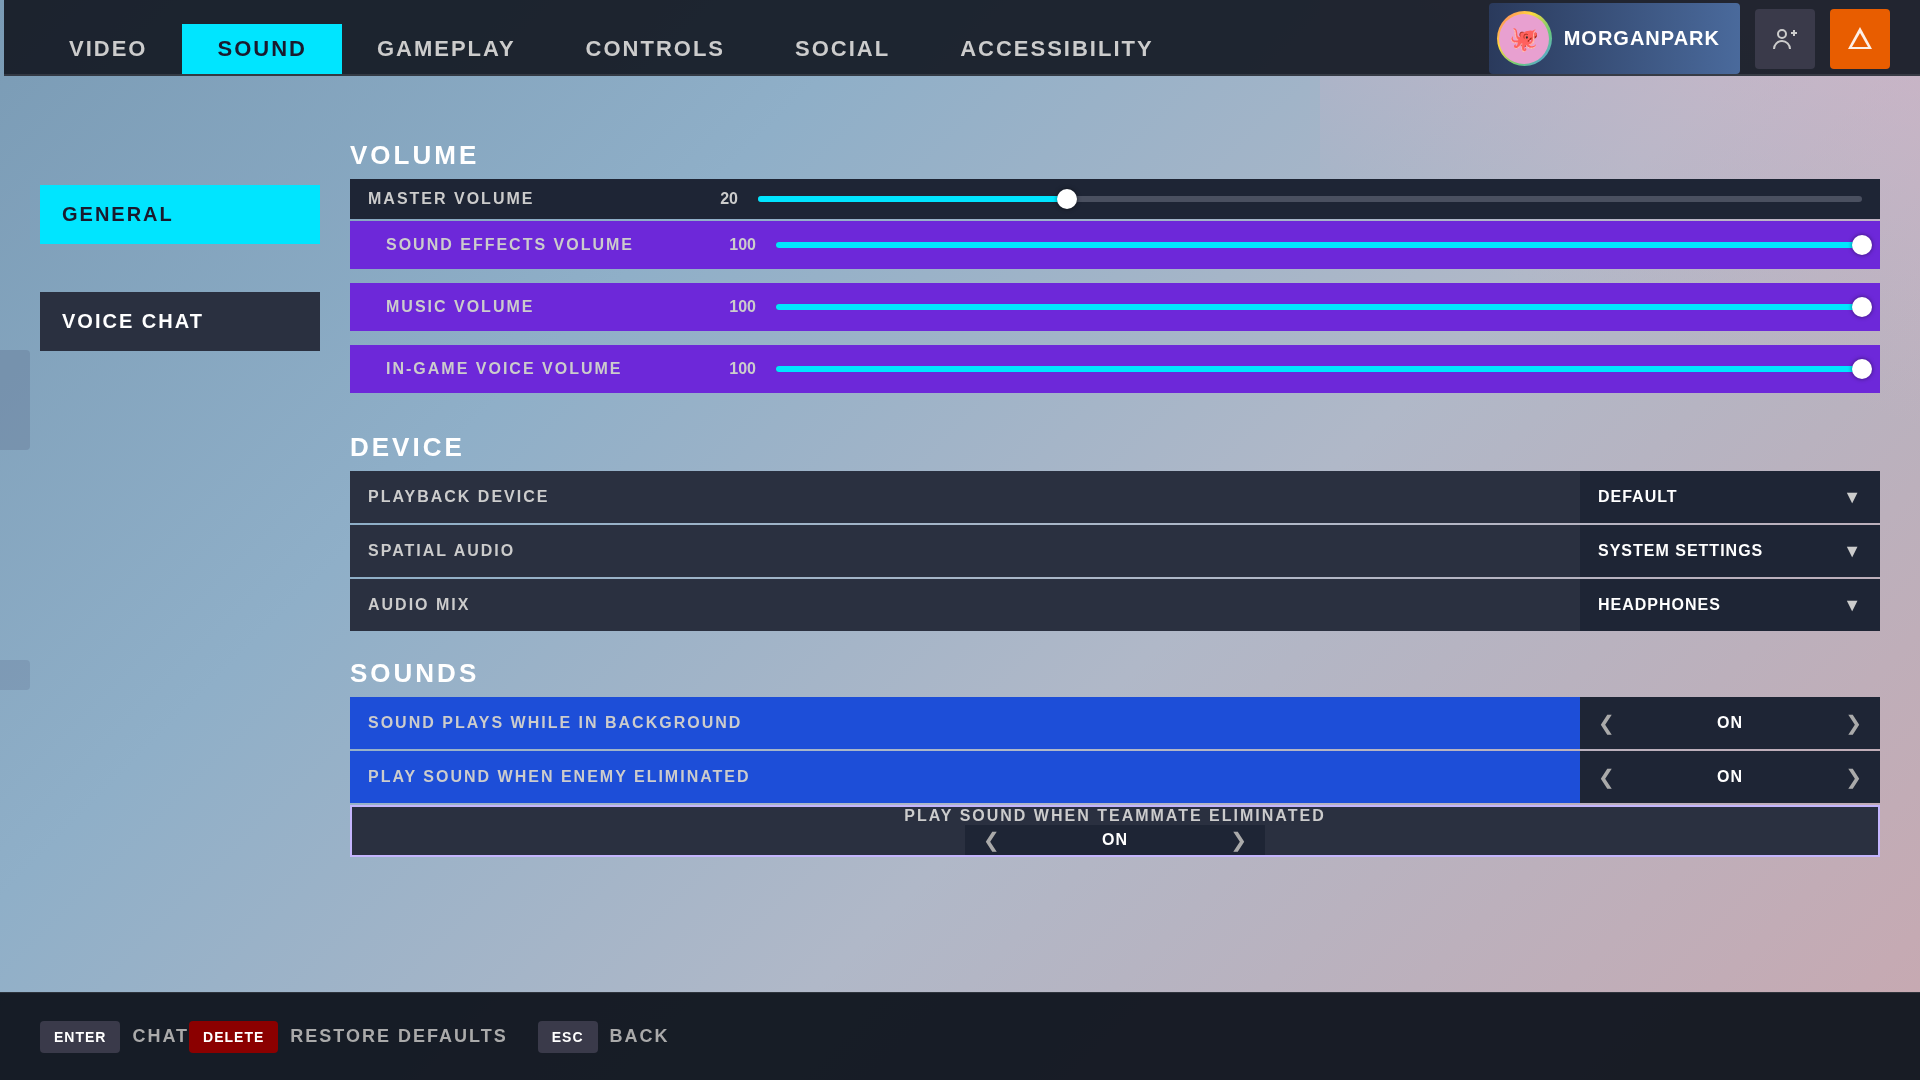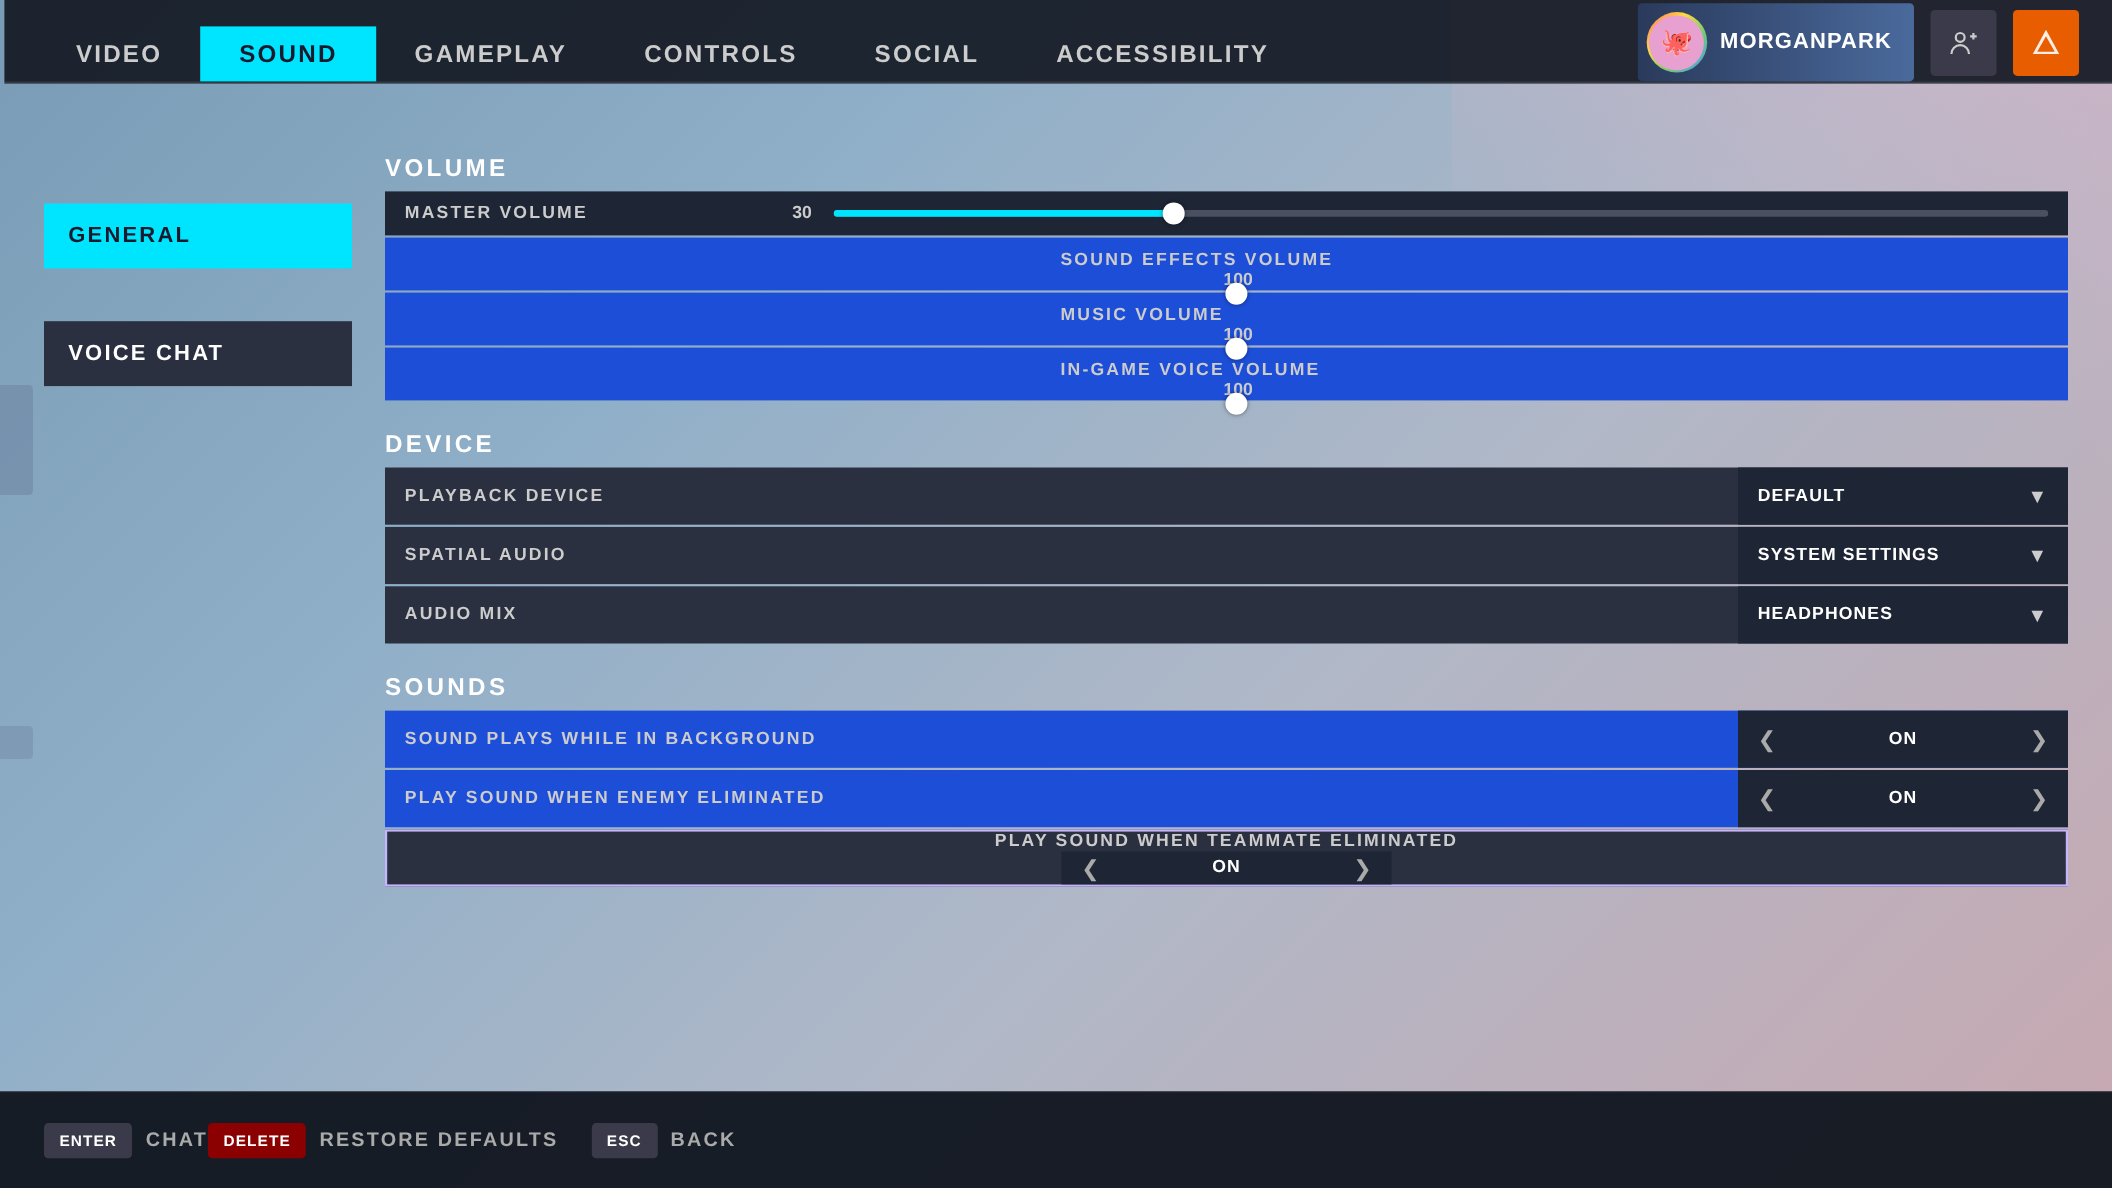--- a/index.html
+++ b/index.html
@@ -173,21 +173,21 @@
     
     .settings-panel {
       flex: 1;
       display: flex;
       flex-direction: column;
       gap: 25px;
       padding-top: 10px;
     }
 
     .section-title {
-      font-size: 22px;
+      font-size: 26px;
       font-weight: 900;
       color: #fff;
       letter-spacing: 3px;
       text-transform: uppercase;
       margin-bottom: 8px;
     }
 
     .settings-group {
       display: flex;
       flex-direction: column;
@@ -251,25 +251,24 @@
       position: absolute;
       right: -10px;
       top: -7px;
       box-shadow: 0 0 4px rgba(0,0,0,0.5);
     }
 
     
     .sub-slider-row {
       display: flex;
       align-items: center;
-      background: #1d4ed8;
-      margin-bottom: 2px;
+      background: #6d28d9;
+      margin-bottom: 14px;
       padding: 12px 18px 12px 36px;
       height: 48px;
-      flex-direction: column;
     }
 
     
     .device-row {
       display: flex;
       align-items: center;
       background: #2a3040;
       margin-bottom: 2px;
       height: 52px;
     }
@@ -465,21 +464,21 @@
   </div>
 
   <div class="settings-panel">
 
     <div>
       <div class="section-title">VOLUME</div>
       <div class="settings-group">
 
         <div class="slider-row master">
           <span class="slider-label">MASTER VOLUME</span>
-          <span class="slider-value">30</span>
+          <span class="slider-value">20</span>
           <div class="slider-track">
             <div class="slider-fill" style="width: 28%">
               <div class="slider-thumb"></div>
             </div>
           </div>
         </div>
 
         <div class="sub-slider-row">
           <span class="slider-label">SOUND EFFECTS VOLUME</span>
           <span class="slider-value">100</span>

